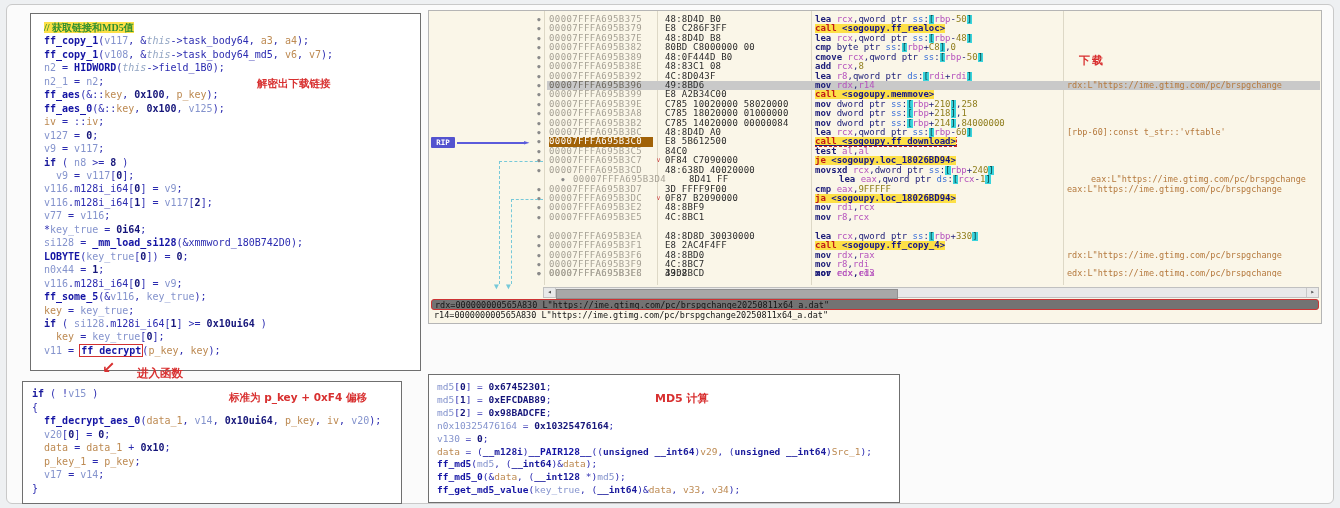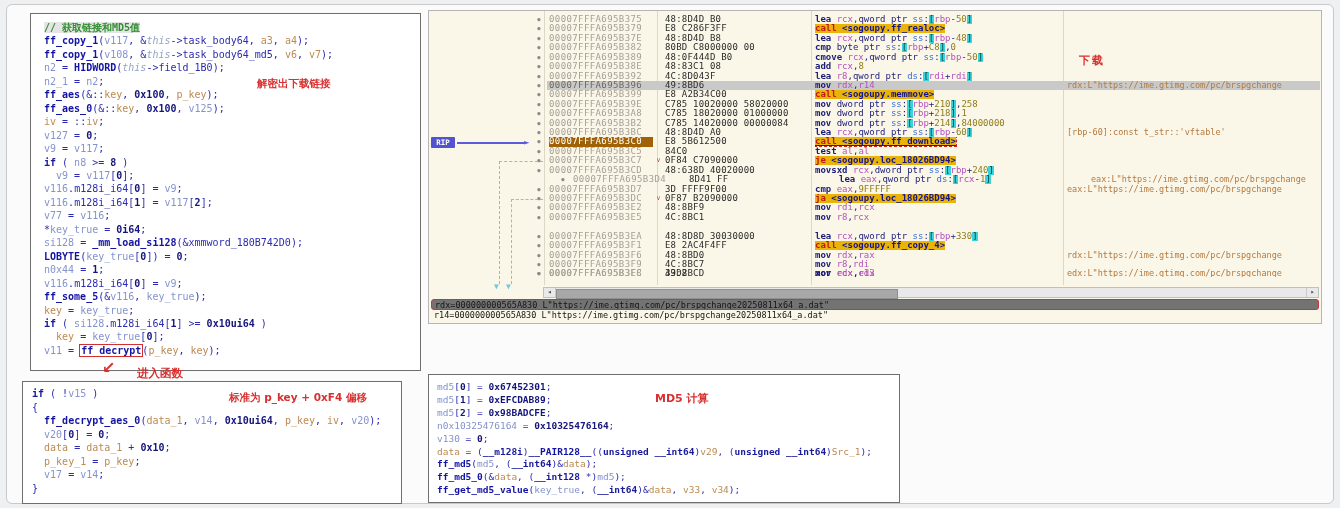--- a/index.html
+++ b/index.html
@@ -9,21 +9,21 @@
   
   .codepanel{position:absolute;background:#ffffff;border:1px solid #6f6f6f;overflow:hidden;}
   #panel-code1{left:30px;top:13px;width:389px;height:356px;}
   #panel-code1 .cbody{padding:7px 2px 0 13px;line-height:13.45px;}
   #panel-code2{left:22px;top:381px;width:378px;height:121px;}
   #panel-code2 .cbody{padding:5px 2px 0 9px;line-height:13.5px;}
   #panel-md5{left:428px;top:374px;width:470px;height:127px;}
   #panel-md5 .cbody{padding:6px 2px 0 8px;line-height:12.9px;}
   .cl{white-space:pre;font-size:10px;color:#2b2bb0;}
   #panel-md5 .cl{font-size:9.5px;}
-  .cmt{color:#2f8f2f;font-weight:bold;background:#e5e5e5;}
+  .cmt{color:#2f8f2f;font-weight:bold;background:#fde047;font-family:Liberation Serif, serif;}
   .id{color:#2b2bb0;}
   .kw{color:#1a1a9c;font-weight:bold;}
   .fn{color:#1414a4;font-weight:bold;}
   .num{color:#15157a;font-weight:bold;}
   .peri{color:#8493cd;}
   .tan{color:#bd8a52;}
   .ths{color:#93a6c4;font-style:italic;}
   .redbox{outline:1.5px solid #d23030;padding:0 1px;}
 
   
@@ -45,21 +45,21 @@
   .addr{position:absolute;left:2px;width:104px;color:#a6a195;letter-spacing:.4px;overflow:hidden;}
   .addr.ripaddr{background:#a16207;color:#fff;}
   .rowbody.sel .addr{color:#6d685e;}
   .taken{position:absolute;left:106px;width:11px;color:#d04545;font-size:6.5px;line-height:8.5px;text-align:center;}
   .bytes{position:absolute;left:118px;width:146px;color:#2b2b2b;letter-spacing:.2px;overflow:hidden;}
   .instr{position:absolute;left:268px;width:248px;overflow:hidden;color:#1c1c78;}
   .cmnt{position:absolute;left:520px;right:0;color:#b5793d;font-size:8.5px;overflow:hidden;}
   .mn{color:#1c1c78;font-weight:bold;}
   .mnf{color:#c01818;font-weight:bold;}
   .tgt{color:#14148c;font-weight:bold;}
-  .flow{background:#eab308;}
+  .flow{background:#fde047;}
   .flow.fbox{outline:1px dashed #d02020;text-decoration:underline;}
   .reg{color:#b553bd;}
   .seg{color:#3a6fd8;}
   .kw2{color:#1c1c78;}
   .onum{color:#8f7d1c;}
   .brk{background:#39d3dc;color:#093c3c;}
 
   #riplabel{position:absolute;left:2px;top:126px;width:24px;height:11px;background:#5353cf;color:#fff;
     font-size:7.5px;line-height:11px;text-align:center;font-weight:bold;border-radius:1px;}
   #riparrow{position:absolute;left:28px;top:131px;width:68px;height:2px;background:#5b5bdb;}

